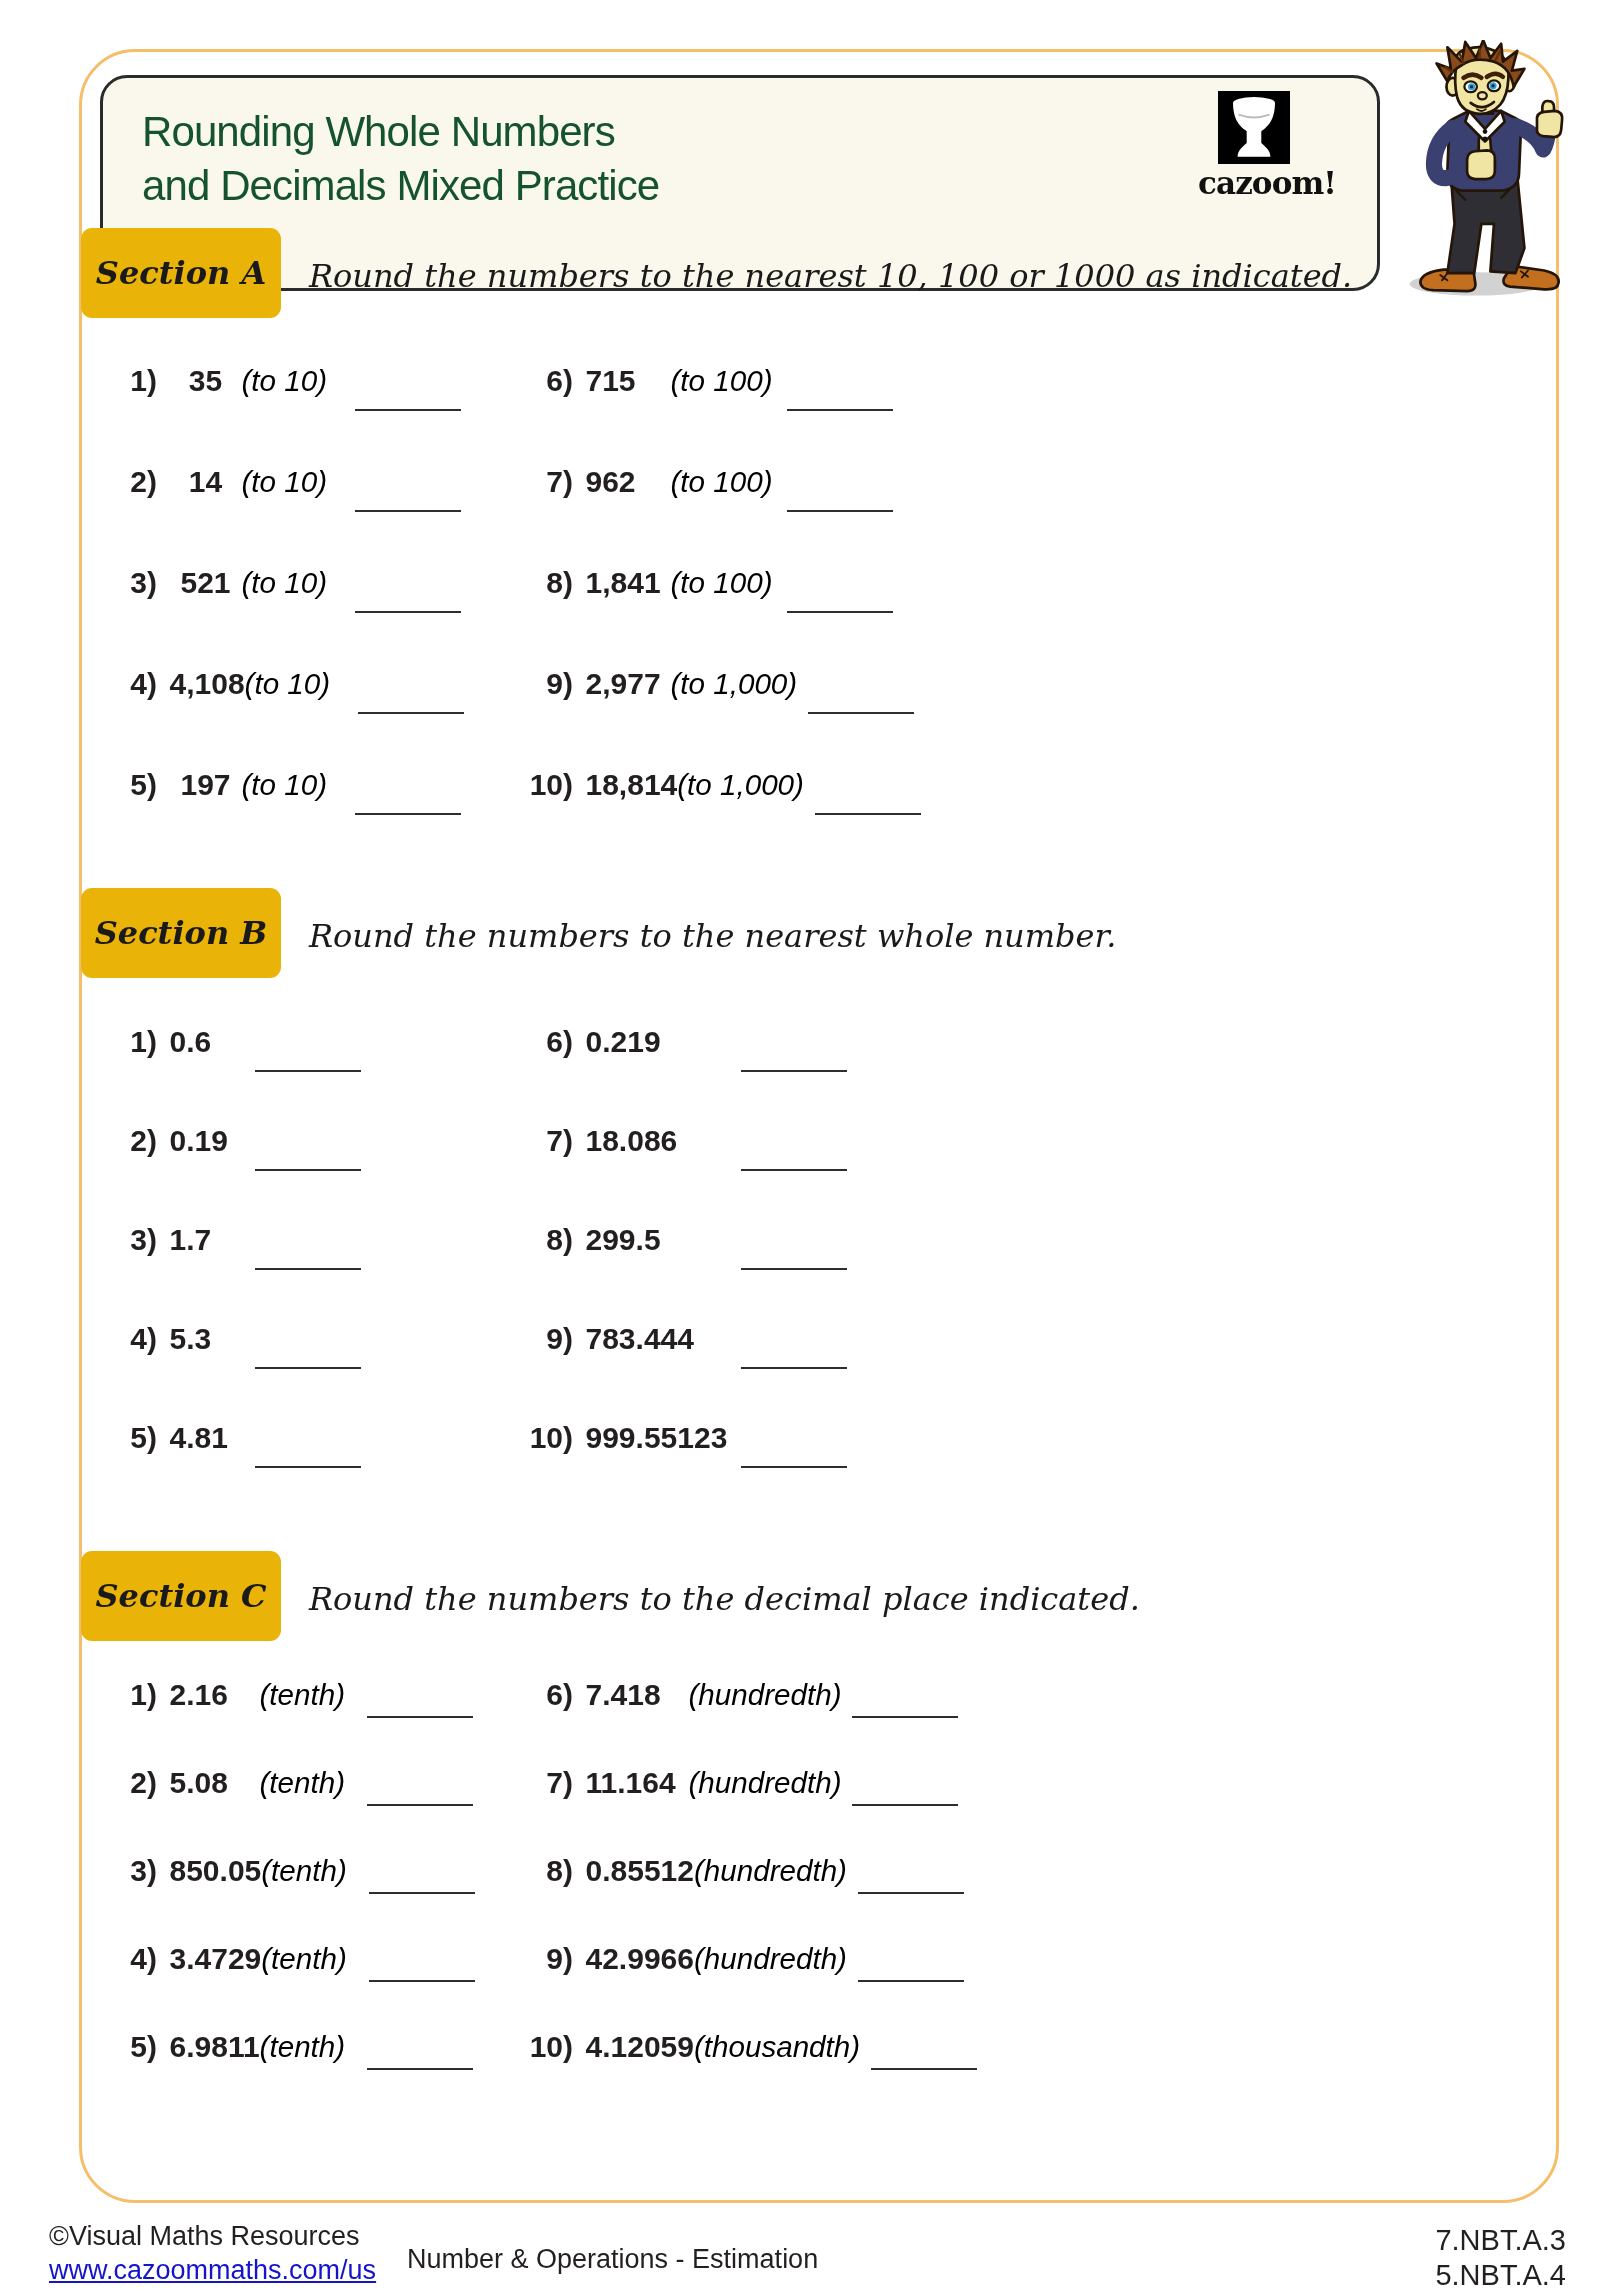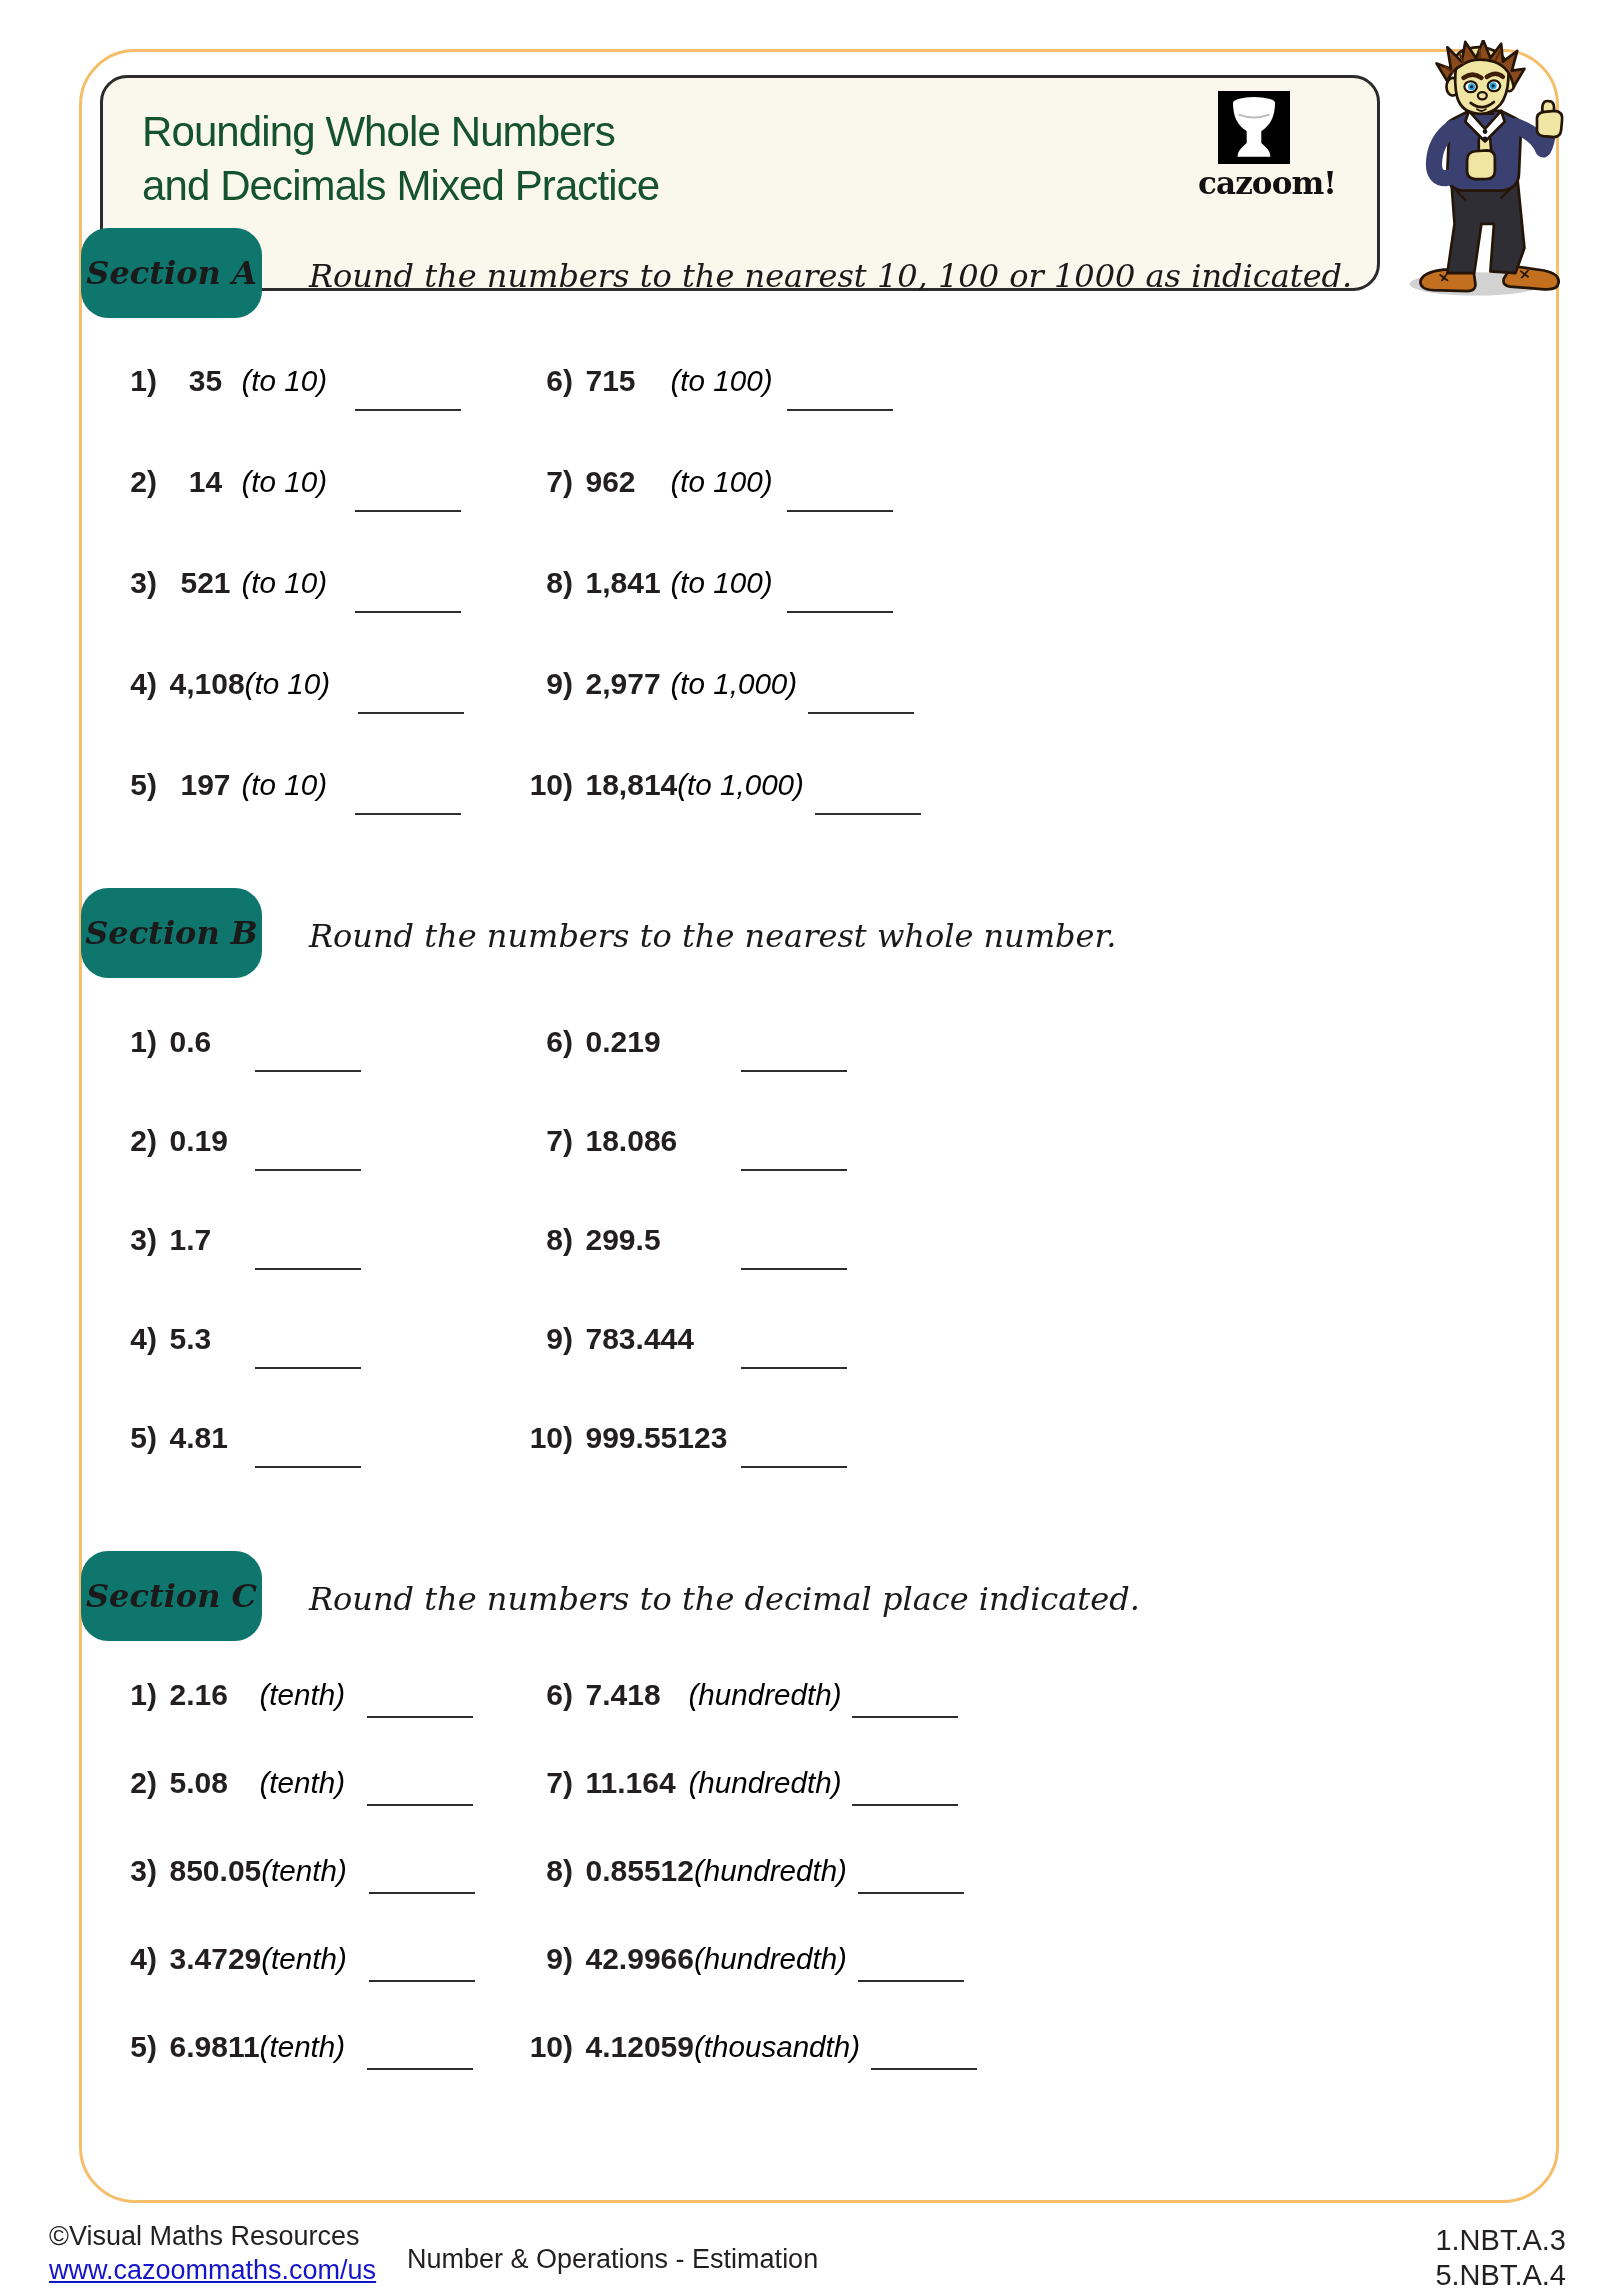--- a/index.html
+++ b/index.html
@@ -18,22 +18,22 @@
   .logo{position:absolute;right:47px;top:12.5px;width:152px;text-align:center;}
   .logo-square{width:72px;height:73px;background:#000;margin:0 auto;display:flex;
                align-items:center;justify-content:center;}
   .logo-text{font-family:"DejaVu Serif",serif;font-weight:bold;font-size:31px;
              letter-spacing:-0.9px;margin-top:1.8px;color:#111;margin-left:20px;}
 
   
   .mascot{position:absolute;left:1390px;top:40px;width:190px;height:262px;}
 
   
-  .section-label{position:absolute;left:81px;width:181px;height:90px;background:#0f766e;
-                 border-radius:27px;display:flex;align-items:center;justify-content:center;
+  .section-label{position:absolute;left:81px;width:200px;height:90px;background:#eab308;
+                 border-radius:11px;display:flex;align-items:center;justify-content:center;
                  font-family:"DejaVu Serif",serif;font-style:italic;font-weight:bold;
                  font-size:32px;color:#1a1a1a;}
   .instruction{position:absolute;left:309px;font-family:"DejaVu Serif",serif;
                font-style:italic;font-size:32px;color:#1a1a1a;white-space:nowrap;text-align:right;}
   #labA{top:228px;} #insA{top:257px;}
   #labB{top:888px;} #insB{top:917px;}
   #labC{top:1551px;} #insC{top:1580px;}
 
   
   .probs{position:absolute;left:0;width:1622px;}
@@ -336,18 +336,18 @@
         </div>
     </div>
   </div>
 
   <div class="footer-left">
     <div>©Visual Maths Resources</div>
     <a class="footer-link">www.cazoommaths.com/us</a>
   </div>
   <div class="footer-center">Number &amp; Operations - Estimation</div>
   <div class="footer-right">
-    <div>1.NBT.A.3</div>
+    <div>7.NBT.A.3</div>
     <div>5.NBT.A.4</div>
   </div>
 
 </div>
 
 
 </body></html>

